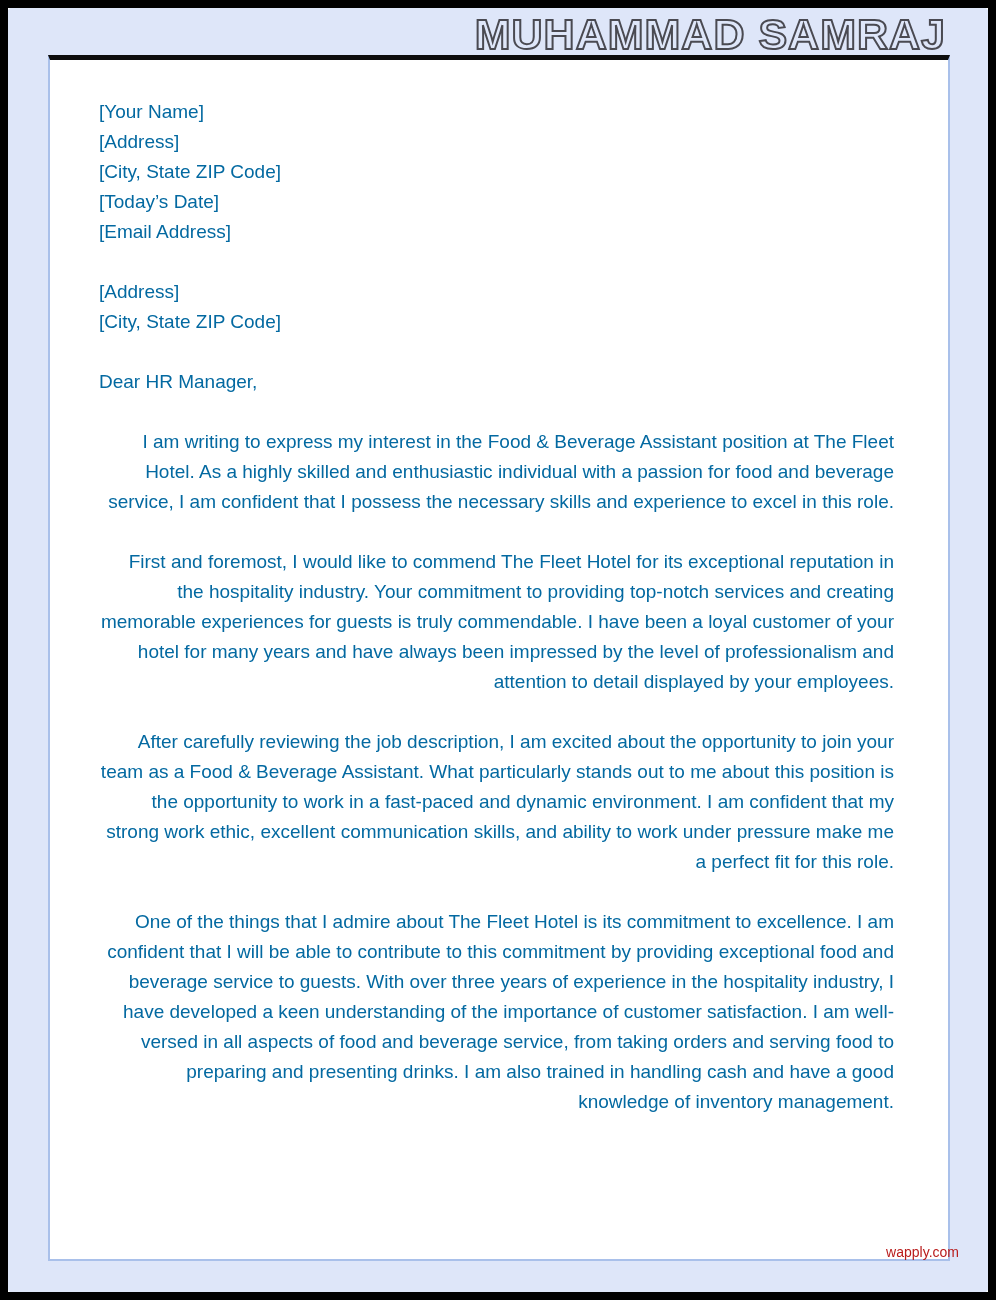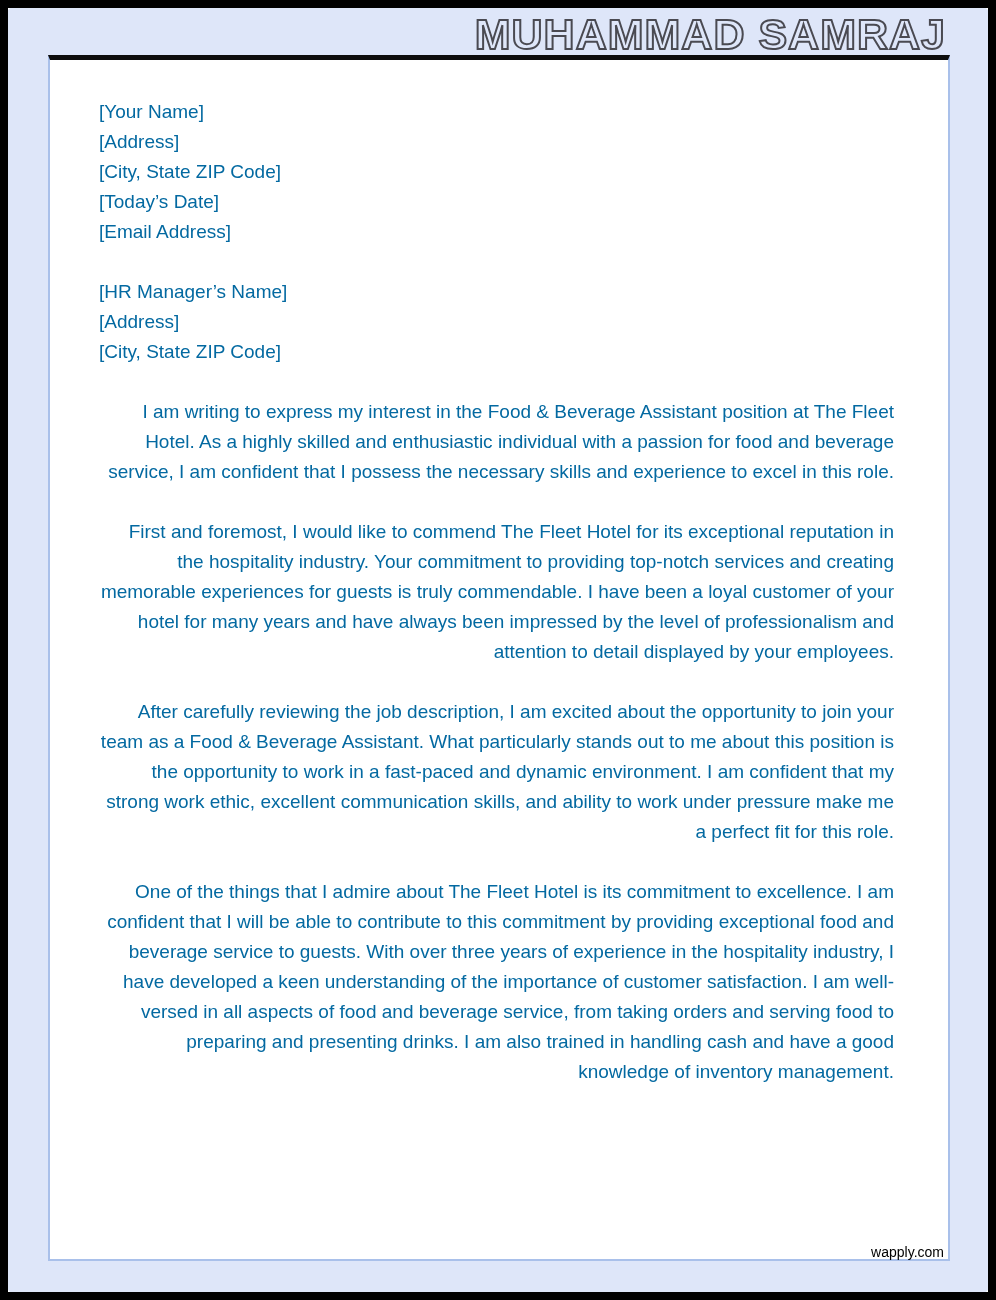--- a/index.html
+++ b/index.html
@@ -64,23 +64,23 @@
     color: #0369a1;
     z-index: 15;
   }
   .letter .block { margin: 0; }
   .letter .block + .block { margin-top: 30px; }
   .letter p { margin: 30px 0 0 0; text-align: right; }
   .address-line { line-height: 30px; }
   .watermark {
     position: absolute;
     top: 1244px;
-    right: 52px;
+    right: 37px;
     font-size: 14px;
-    color: #000000;
+    color: #b91c1c;
     z-index: 10;
     white-space: nowrap;
   }
 </style>
 </head>
 <body>
 
 <div class="canvas">
 
   <div class="header-name">MUHAMMAD SAMRAJ</div>
@@ -93,25 +93,25 @@
 
     <div class="block">
       <div class="address-line">[Your Name]</div>
       <div class="address-line">[Address]</div>
       <div class="address-line">[City, State ZIP Code]</div>
       <div class="address-line">[Today’s Date]</div>
       <div class="address-line">[Email Address]</div>
     </div>
 
     <div class="block">
-      <div class="address-line">[HR Manager’s Name]</div>
       <div class="address-line">[Address]</div>
       <div class="address-line">[City, State ZIP Code]</div>
     </div>
 
+    <div class="block">Dear HR Manager,</div>
 
     <p>I am writing to express my interest in the Food &amp; Beverage Assistant position at The Fleet Hotel. As a highly skilled and enthusiastic individual with a passion for food and beverage service, I am confident that I possess the necessary skills and experience to excel in this role.</p>
     <p>First and foremost, I would like to commend The Fleet Hotel for its exceptional reputation in the hospitality industry. Your commitment to providing top-notch services and creating memorable experiences for guests is truly commendable. I have been a loyal customer of your hotel for many years and have always been impressed by the level of professionalism and attention to detail displayed by your employees.</p>
     <p>After carefully reviewing the job description, I am excited about the opportunity to join your team as a Food &amp; Beverage Assistant. What particularly stands out to me about this position is the opportunity to work in a fast-paced and dynamic environment. I am confident that my strong work ethic, excellent communication skills, and ability to work under pressure make me a perfect fit for this role.</p>
     <p>One of the things that I admire about The Fleet Hotel is its commitment to excellence. I am confident that I will be able to contribute to this commitment by providing exceptional food and beverage service to guests. With over three years of experience in the hospitality industry, I have developed a keen understanding of the importance of customer satisfaction. I am well-versed in all aspects of food and beverage service, from taking orders and serving food to preparing and presenting drinks. I am also trained in handling cash and have a good knowledge of inventory management.</p>
 
   </div>
 
   <div class="outer-frame"></div>
 

